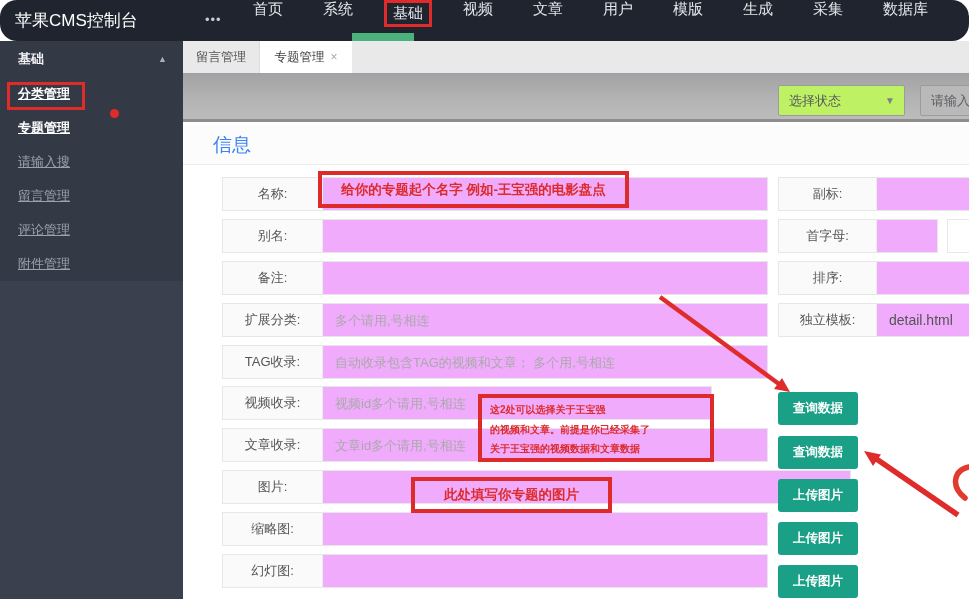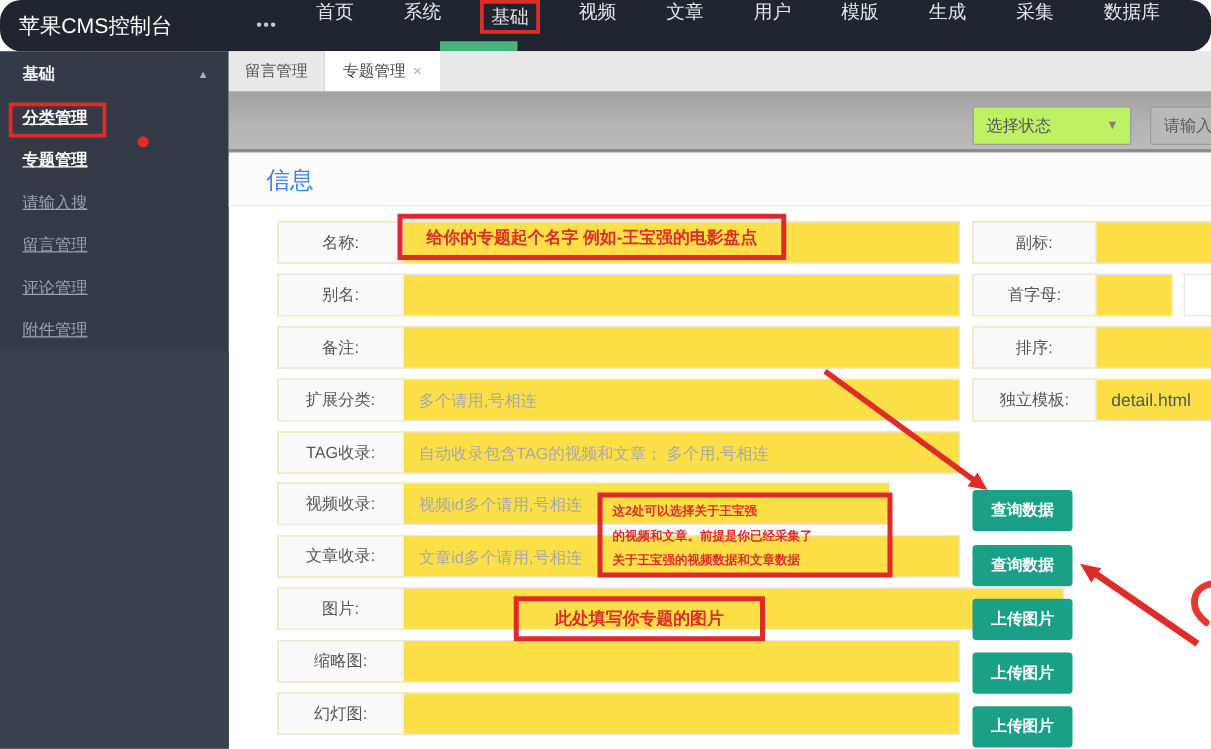--- a/index.html
+++ b/index.html
@@ -38,21 +38,21 @@
   .band-caret{position:absolute;right:9px;top:0;font-size:10px;color:#7e7f83;}
   .band-search{position:absolute;left:920px;top:85px;width:230px;height:31px;box-sizing:border-box;
                background:#b9b9ba;border:1px solid #9c9c9c;border-radius:2px;line-height:29px;
                padding-left:10px;font-size:13px;color:#5d5e62;}
   
   .info-head{position:absolute;left:183px;top:125px;width:786px;height:40px;background:#fcfcfc;
              border-bottom:1px solid #ebebeb;line-height:40px;padding-left:30px;box-sizing:border-box;
              font-size:19px;color:#3b82f6;}
   
   .row{position:absolute;height:34px;box-sizing:border-box;border:1px solid #e7e7e7;
-       background:#fde047;display:flex;align-items:stretch;}
+       background:#f0abfc;display:flex;align-items:stretch;}
   .row .lbl{width:99px;flex:0 0 99px;background:#fafafa;border-right:1px solid #ededed;
             display:flex;align-items:center;justify-content:center;font-size:13px;color:#555;}
   .row .lbl.r{flex-basis:97px;width:97px;}
   .row input{flex:1;border:none;outline:none;background:transparent;padding:0 12px;
              font-size:13px;color:#666;font-family:inherit;min-width:0;}
   .row input::placeholder{color:#a9a9a9;opacity:1;}
   .stub-box{position:absolute;left:947px;top:219px;width:45px;height:34px;box-sizing:border-box;
             border:1px solid #e7e7e7;background:#fff;}
   
   .tbtn{position:absolute;left:778px;width:80px;height:33px;border:none;border-radius:3px;

